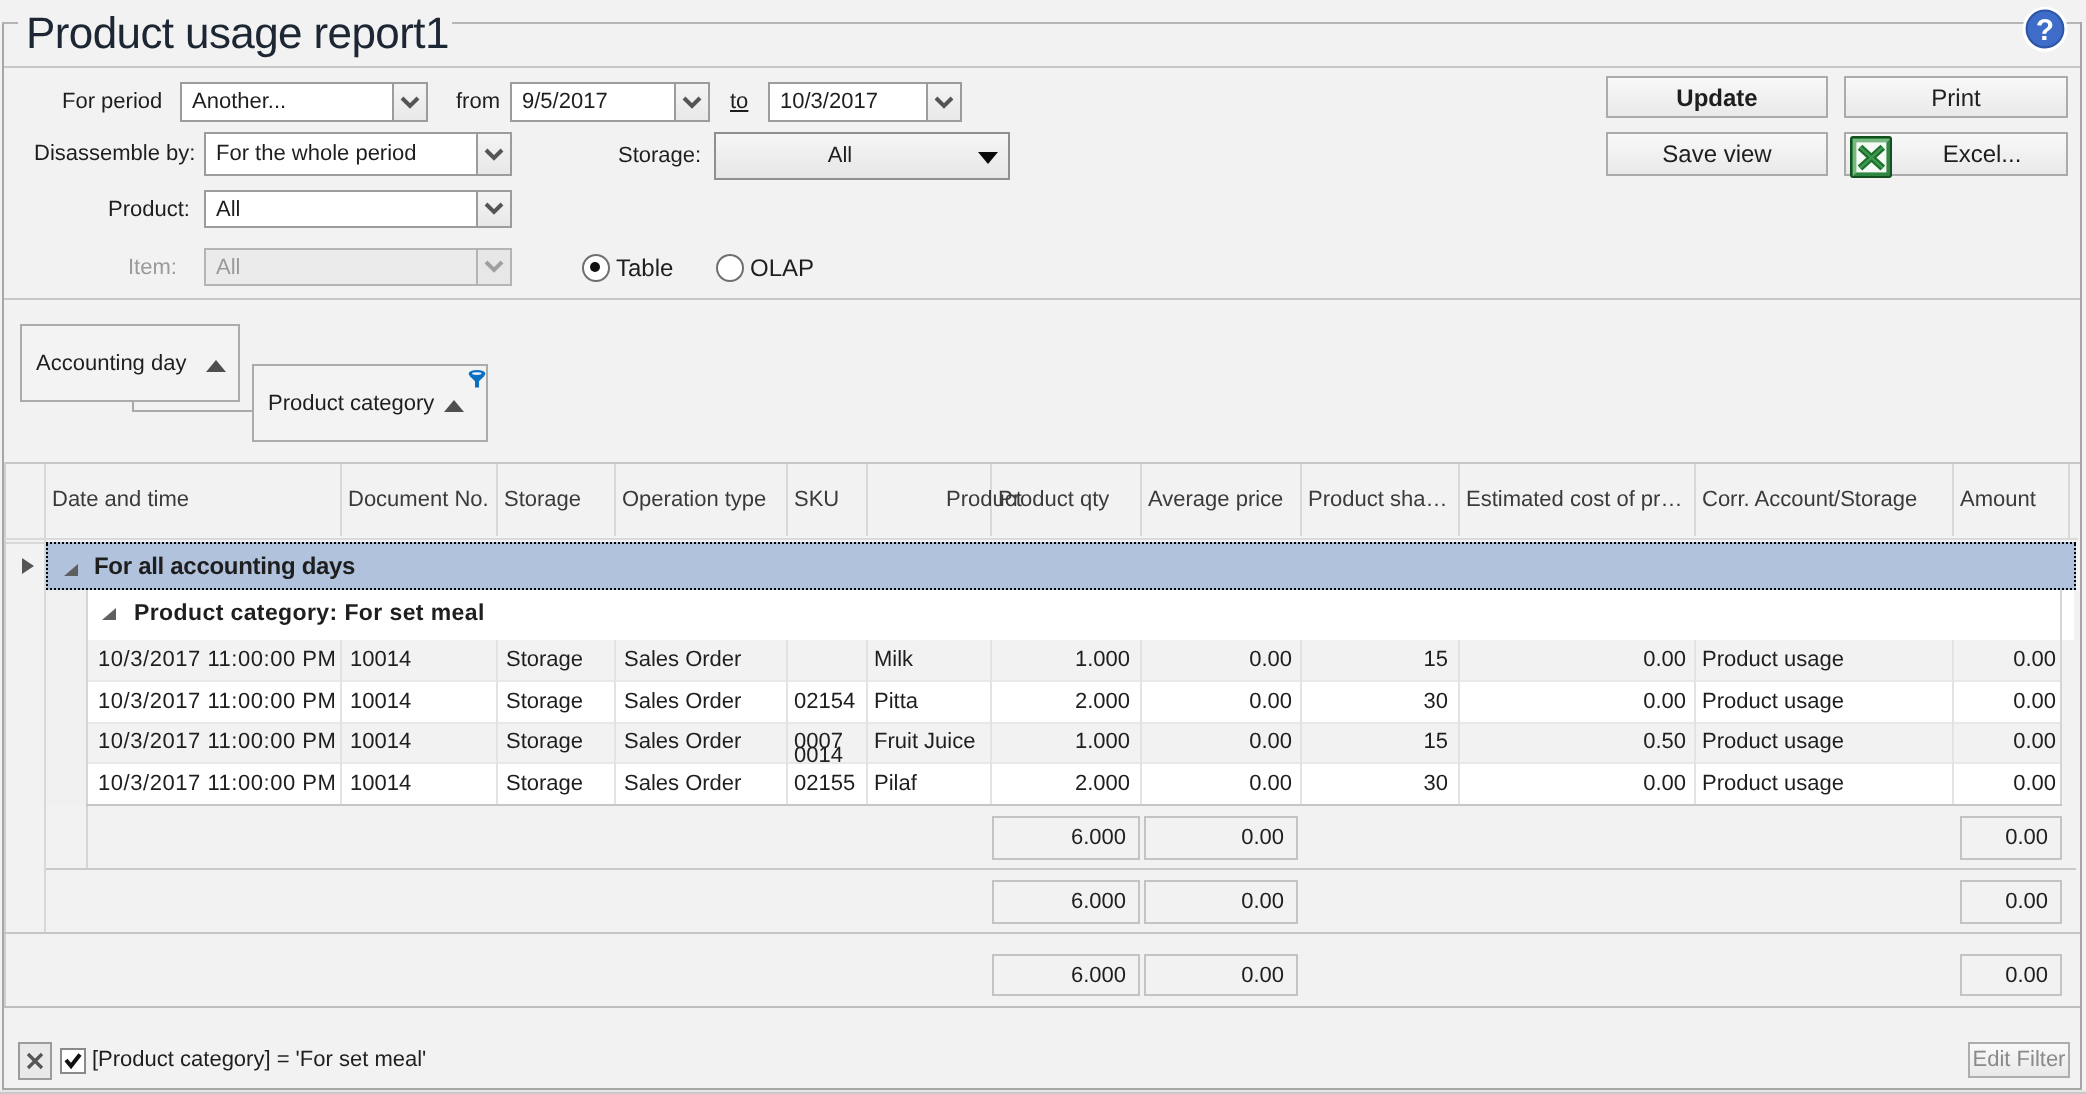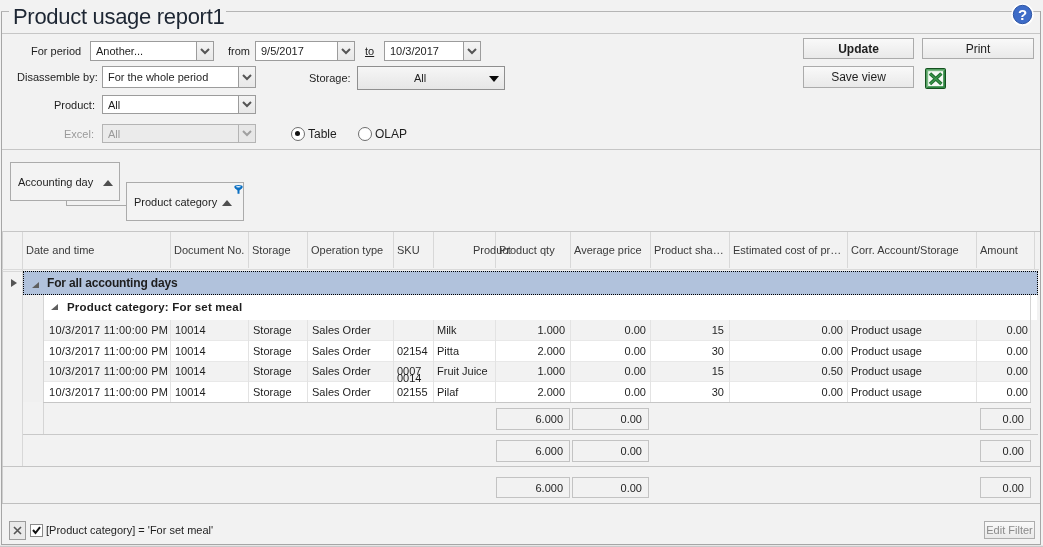--- a/index.html
+++ b/index.html
@@ -93,38 +93,39 @@
   <div class="lbl" style="left:54px;top:99px;">Product:</div>
   <div class="combo" style="left:102px;top:95px;width:154px;height:19px;">
       <span class="txt" style="top:3px;">All</span>
       <span class="btn">
         <svg class="chev" width="10" height="7" viewBox="0 0 10 7" style="top:5px;">
           <path d="M1 1 L5 5 L9 1" fill="none" stroke="#555" stroke-width="2"></path>
         </svg>
       </span>
     </div>
 
-  <div class="lbl" style="left:64px;top:128px;color:#9a9a9a;">Excel:</div>
+  <div class="lbl" style="left:64px;top:128px;color:#9a9a9a;">Item:</div>
   <div class="combo dis" style="left:102px;top:124px;width:154px;height:19px;">
       <span class="txt" style="top:3px;">All</span>
       <span class="btn">
         <svg class="chev" width="10" height="7" viewBox="0 0 10 7" style="top:5px;">
           <path d="M1 1 L5 5 L9 1" fill="none" stroke="#a0a0a0" stroke-width="2"></path>
         </svg>
       </span>
     </div>
   <div class="abs" style="left:291px;top:127px;width:12px;height:12px;border-radius:50%;border:1px solid #6e6e6e;background:#fff;"></div>
   <div class="abs" style="left:295px;top:131px;width:5px;height:5px;border-radius:50%;background:#111;"></div>
   <div class="lbl" style="left:308px;top:127px;font-size:12px;">Table</div>
   <div class="abs" style="left:358px;top:127px;width:12px;height:12px;border-radius:50%;border:1px solid #6e6e6e;background:#fff;"></div>
   <div class="lbl" style="left:375px;top:127px;font-size:12px;">OLAP</div>
 
   <div class="pbtn" style="left:803px;top:38px;width:111px;height:21px;line-height:20px;font-weight:bold;">Update</div>
   <div class="pbtn" style="left:922px;top:38px;width:112px;height:21px;line-height:20px;">Print</div>
   <div class="pbtn" style="left:803px;top:66px;width:111px;height:22px;line-height:21px;">Save view</div>
+  <div class="pbtn" style="left:922px;top:66px;width:112px;height:22px;line-height:21px;text-indent:26px;">Excel...</div>
   <svg class="abs" style="left:925px;top:68px;" width="22" height="22" viewBox="0 0 22 22">
     <rect x="0.5" y="0.5" width="20" height="20" rx="1" fill="#2f8742"></rect>
     <rect x="0.5" y="0.5" width="20" height="20" rx="1" fill="none" stroke="#14501f"></rect>
     <path d="M1.5 1.5 H20 L17 4.5 H4.5 V17 L1.5 20 Z" fill="#8cc494" opacity="0.8"></path>
     <rect x="3.2" y="3.2" width="15" height="15" fill="#f5faf5"></rect>
     <path d="M5 5.6 L16.4 16 M16.4 5.6 L5 16" stroke="#1e6e2e" stroke-width="3.4"></path>
     <path d="M5 5.6 L16.4 16 M16.4 5.6 L5 16" stroke="#3c9a4e" stroke-width="1.2"></path>
   </svg>
 
   <div class="vl" style="left:66px;top:200px;height:6px;background:#a9a9a9;"></div>

